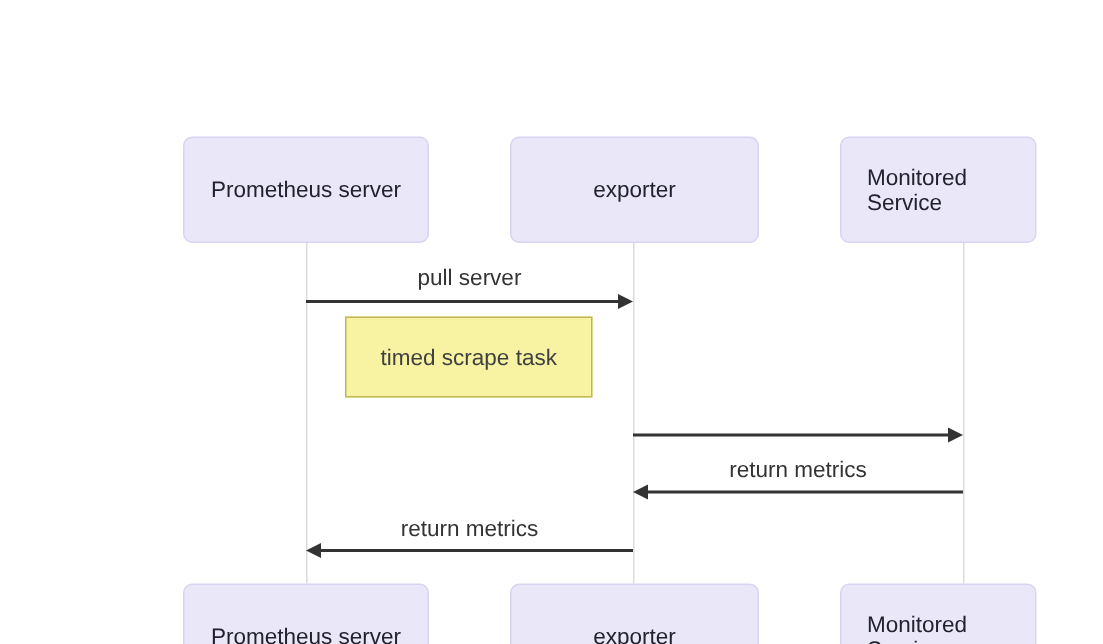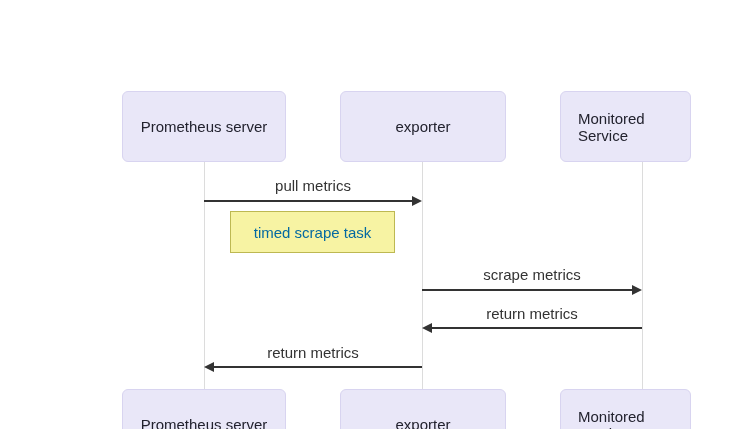--- a/index.html
+++ b/index.html
@@ -57,28 +57,28 @@
     border-bottom: 5px solid transparent;
   }
   .arrowhead.right { border-left: 10px solid #333333; }
   .arrowhead.left  { border-right: 10px solid #333333; }
 
   .note {
     position: absolute;
     left: 162px;
     top: 143px;
     width: 165px;
-    height: 42px;
+    height: 54px;
     background: #f7f3a3;
     border: 1px solid #bdb852;
     display: flex;
     align-items: center;
     justify-content: center;
     font-size: 15px;
-    color: #0369a1;
+    color: #404040;
   }
 
   .wm-main {
     position: absolute;
     left: 433px;
     top: 384px;
     font-size: 24px;
     font-weight: 700;
     letter-spacing: 1px;
     color: #a3a3a3;
@@ -107,29 +107,28 @@
   <div class="actor row-top a-prometheus">
     <span>Prometheus server</span>
   </div>
   <div class="actor row-top a-exporter">
     <span>exporter</span>
   </div>
   <div class="actor row-top a-monitored">
     <span>Monitored Service</span>
   </div>
 
-  <div class="msg-label" style="left:136px;top:108px;width:218px;">pull metrics</div>
+  <div class="msg-label" style="left:136px;top:108px;width:218px;">pull server</div>
   <div class="msg-line" style="left:136px;top:132px;width:210px;"></div>
   <div class="arrowhead right" style="left:344px;top:128px;"></div>
 
   <div class="note">
     <span>timed scrape task</span>
   </div>
 
-  <div class="msg-label" style="left:354px;top:197px;width:220px;">scrape metrics</div>
   <div class="msg-line" style="left:354px;top:221px;width:212px;"></div>
   <div class="arrowhead right" style="left:564px;top:217px;"></div>
 
   <div class="msg-label" style="left:354px;top:236px;width:220px;">return metrics</div>
   <div class="msg-line" style="left:362px;top:259px;width:212px;"></div>
   <div class="arrowhead left" style="left:354px;top:255px;"></div>
 
   <div class="msg-label" style="left:136px;top:275px;width:218px;">return metrics</div>
   <div class="msg-line" style="left:144px;top:298px;width:210px;"></div>
   <div class="arrowhead left" style="left:136px;top:294px;"></div>

